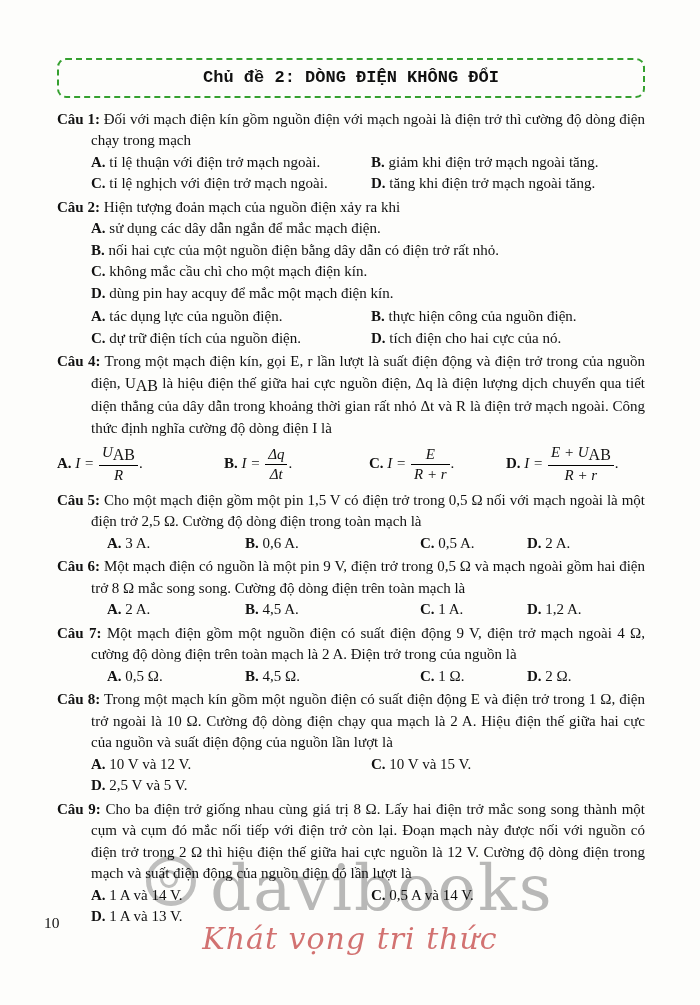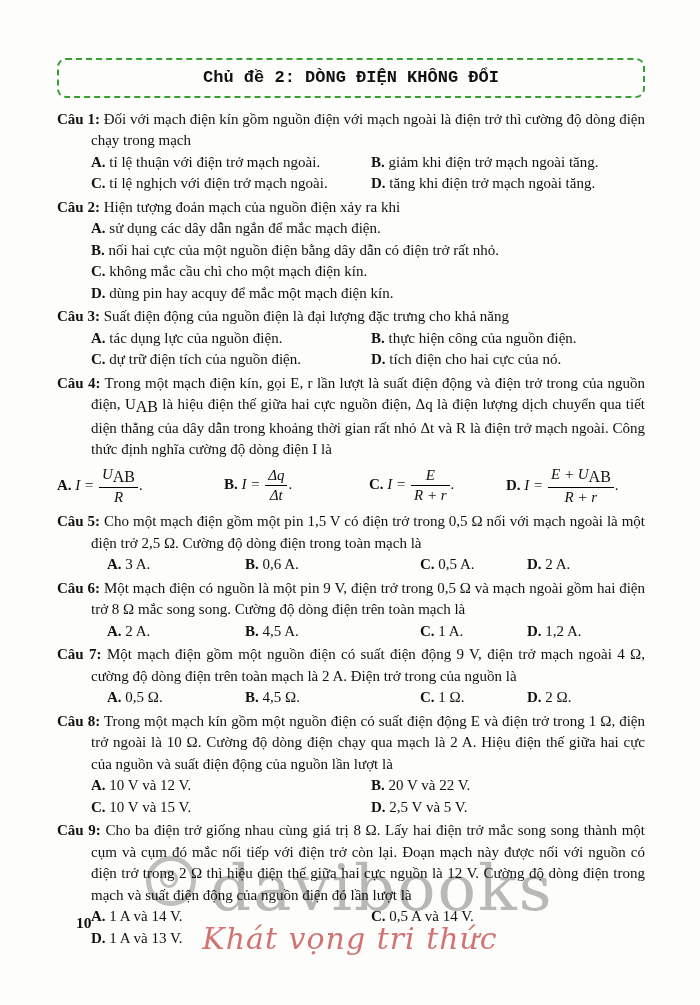--- a/index.html
+++ b/index.html
@@ -41,21 +41,21 @@
 
   .flhs { font-style:italic; }
   .frac {
     display:inline-block; vertical-align:middle; text-align:center;
     line-height:1.15; font-style:italic; margin:0 1px;
   }
   .frac .fnum { display:block; border-bottom:1px solid #000; padding:0 3px 1px 3px; }
   .frac .fden { display:block; padding:1px 3px 0 3px; }
   sub { font-size:16px; vertical-align:-3px; font-style:normal; }
 
-  .page-number { position:absolute; left:76px; top:912px; font-size:15.5px;font-weight:bold; }
+  .page-number { position:absolute; left:44px; top:912px; font-size:15.5px; }
 
   .wm {
     position:absolute; left:0; top:856px; width:700px;
     text-align:center; color:#8f8f8f;
     pointer-events:none; mix-blend-mode:multiply; opacity:0.62;
   }
   .wm-row { display:flex; align-items:flex-start; justify-content:center; gap:14px; }
   .wm-logo {
     width:40px; height:40px; border:5px solid #9a9a9a; border-radius:50%;
     display:inline-block; position:relative; flex:0 0 auto;
@@ -96,21 +96,20 @@
     <div class="q-text"><b class="q-label">Câu 2:</b> <span>Hiện tượng đoản mạch của nguồn điện xảy ra khi</span></div>
     <div class="opts-1col">
       <div class="opt"><b>A.</b> <span>sử dụng các dây dẫn ngắn để mắc mạch điện.</span></div>
       <div class="opt"><b>B.</b> <span>nối hai cực của một nguồn điện bằng dây dẫn có điện trở rất nhỏ.</span></div>
       <div class="opt"><b>C.</b> <span>không mắc cầu chì cho một mạch điện kín.</span></div>
       <div class="opt"><b>D.</b> <span>dùng pin hay acquy để mắc một mạch điện kín.</span></div>
     </div>
   </div>
 
   <div class="question">
-    <div class="q-text"><b class="q-label">Câu 3:</b> <span>Suất điện động của nguồn điện là đại lượng đặc trưng cho khả năng</span></div>
     <div class="opts-2col">
       <div class="opt"><b>A.</b> <span>tác dụng lực của nguồn điện.</span></div>
       <div class="opt"><b>B.</b> <span>thực hiện công của nguồn điện.</span></div>
       <div class="opt"><b>C.</b> <span>dự trữ điện tích của nguồn điện.</span></div>
       <div class="opt"><b>D.</b> <span>tích điện cho hai cực của nó.</span></div>
     </div>
   </div>
 
   <div class="question">
     <div class="q-text"><b class="q-label">Câu 4:</b> <span>Trong một mạch điện kín, gọi E, r lần lượt là suất điện động và điện trở trong của nguồn điện, U<sub>AB</sub> là hiệu điện thế giữa hai cực nguồn điện, Δq là điện lượng dịch chuyển qua tiết diện thẳng của dây dẫn trong khoảng thời gian rất nhỏ Δt và R là điện trở mạch ngoài. Công thức định nghĩa cường độ dòng điện I là</span></div>
@@ -165,21 +164,20 @@
       <div class="opt"><b>B.</b> <span>4,5 Ω.</span></div>
       <div class="opt"><b>C.</b> <span>1 Ω.</span></div>
       <div class="opt"><b>D.</b> <span>2 Ω.</span></div>
     </div>
   </div>
 
   <div class="question">
     <div class="q-text"><b class="q-label">Câu 8:</b> <span>Trong một mạch kín gồm một nguồn điện có suất điện động E và điện trở trong 1 Ω, điện trở ngoài là 10 Ω. Cường độ dòng điện chạy qua mạch là 2 A. Hiệu điện thế giữa hai cực của nguồn và suất điện động của nguồn lần lượt là</span></div>
     <div class="opts-2col">
       <div class="opt"><b>A.</b> <span>10 V và 12 V.</span></div>
-      <div class="opt"><b>B.</b> <span>20 V và 22 V.</span></div>
       <div class="opt"><b>C.</b> <span>10 V và 15 V.</span></div>
       <div class="opt"><b>D.</b> <span>2,5 V và 5 V.</span></div>
     </div>
   </div>
 
   <div class="question">
     <div class="q-text"><b class="q-label">Câu 9:</b> <span>Cho ba điện trở giống nhau cùng giá trị 8 Ω. Lấy hai điện trở mắc song song thành một cụm và cụm đó mắc nối tiếp với điện trở còn lại. Đoạn mạch này được nối với nguồn có điện trở trong 2 Ω thì hiệu điện thế giữa hai cực nguồn là 12 V. Cường độ dòng điện trong mạch và suất điện động của nguồn điện đó lần lượt là</span></div>
     <div class="opts-2col">
       <div class="opt"><b>A.</b> <span>1 A và 14 V.</span></div>
       <div class="opt"><b>C.</b> <span>0,5 A và 14 V.</span></div>

